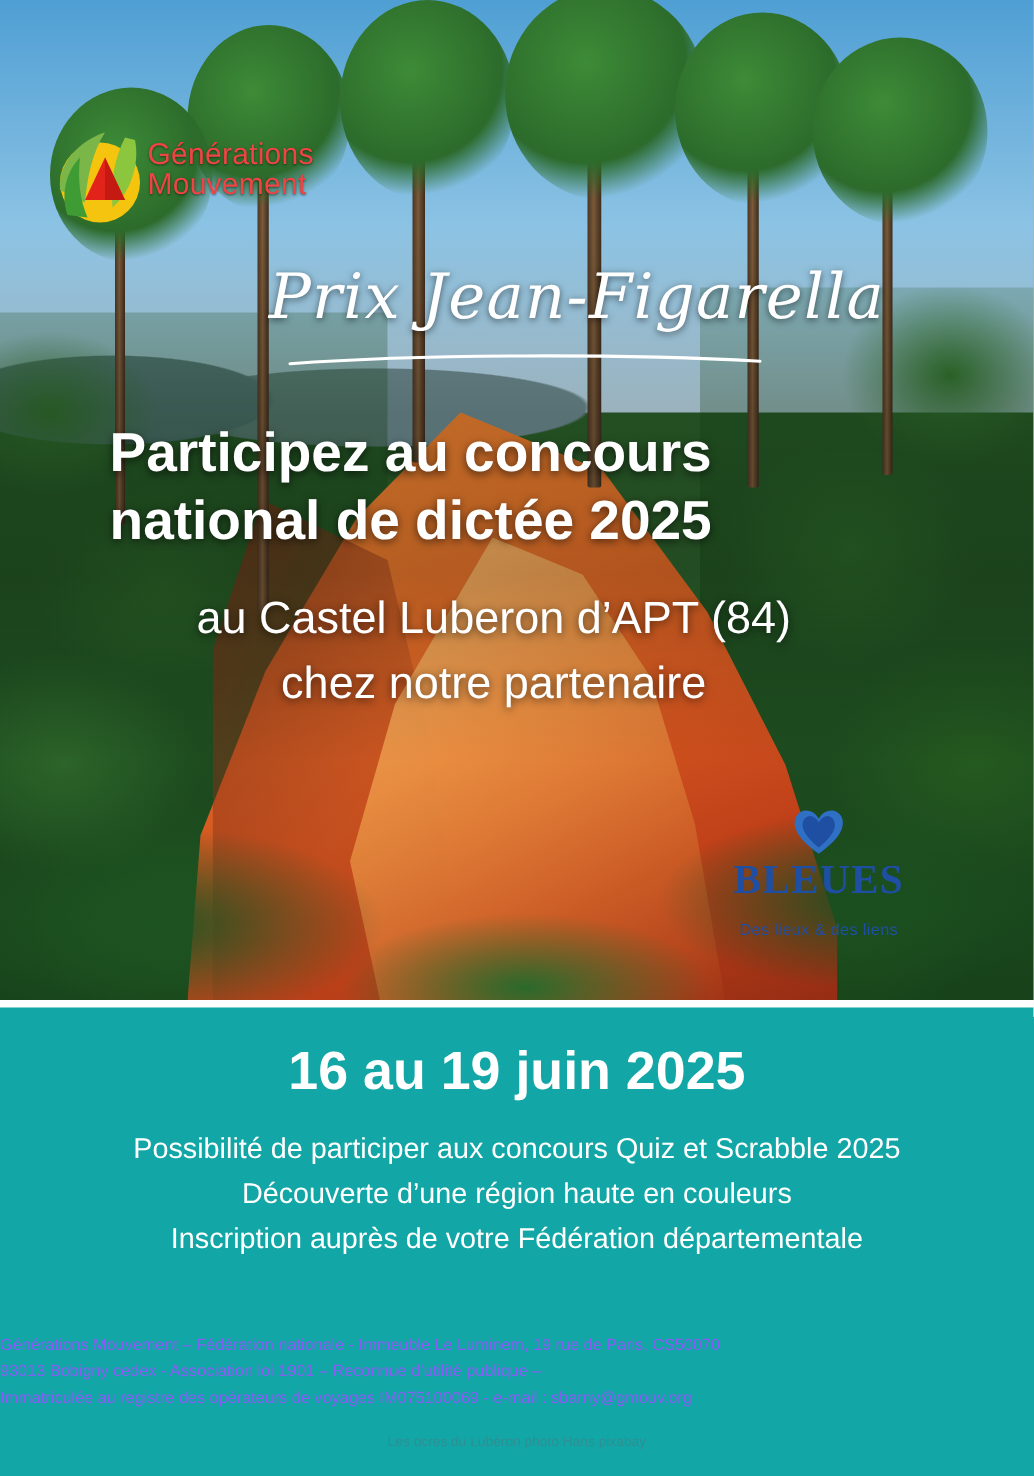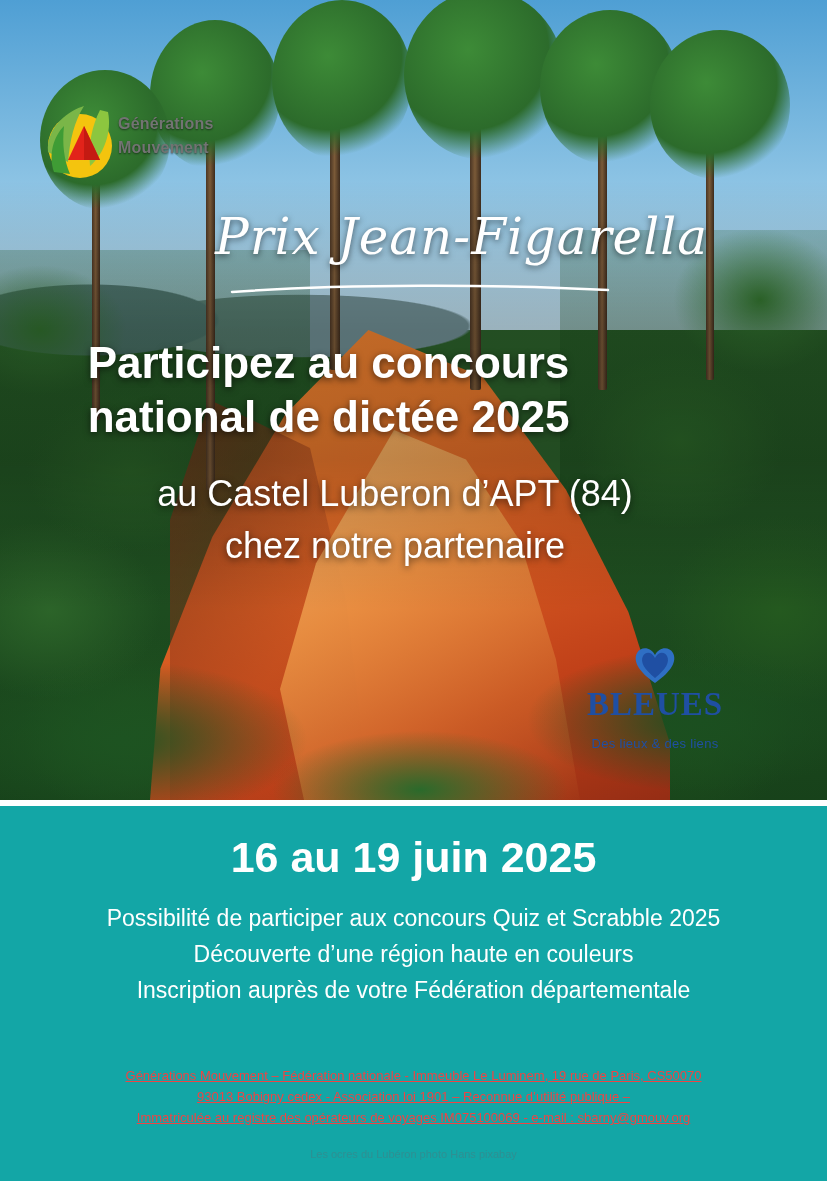--- a/index.html
+++ b/index.html
@@ -131,24 +131,24 @@
   }
   .gm-mark {
     position: absolute;
     left: 0; top: 4px;
     width: 86px; height: 80px;
   }
   .gm-text {
     position: absolute;
     left: 78px;
     top: 12px;
-    color: #737373;
-    font-size: 16px;
+    color: #ef4444;
+    font-size: 24px;
     line-height: 24px;
-    font-weight: 700;
+    font-weight: 400;
     text-shadow: 0 1px 2px rgba(0,0,0,0.5);
     letter-spacing: 0.2px;
   }
 
   
   .prix-title {
     position: absolute;
     left: 0;
     top: 208px;
     width: 827px;
@@ -258,25 +258,24 @@
     text-align: center;
     color: #ffffff;
     font-size: 23px;
     line-height: 36px;
   }
   .legal {
     position: absolute;
     left: 0;
     top: 1065px;
     width: 827px;
-    text-align: center;
-    color: #ef4444;
+    text-align: left;
+    color: #8b5cf6;
     font-size: 13px;
     line-height: 21px;
-    text-decoration: underline;
   }
   .credit {
     position: absolute;
     left: 0;
     top: 1148px;
     width: 827px;
     text-align: center;
     color: #2f8f92;
     font-size: 11px;
   }

